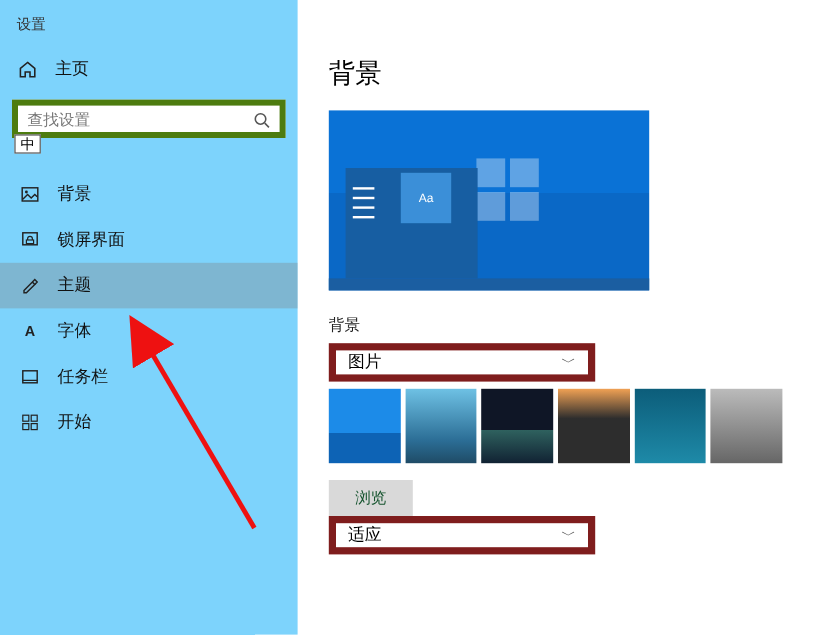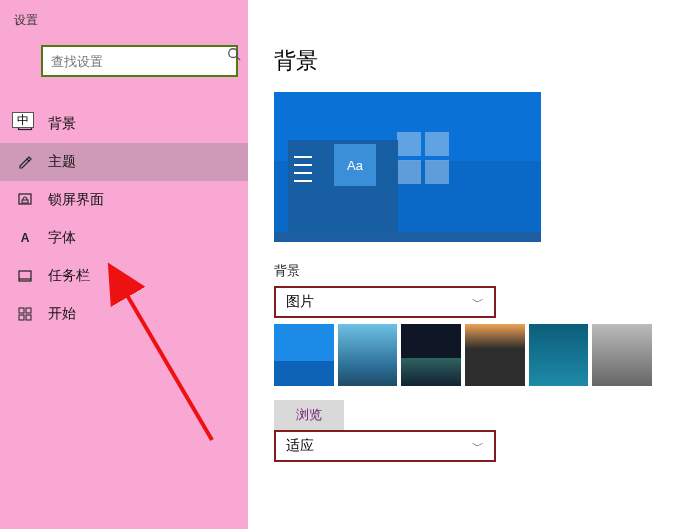--- a/index.html
+++ b/index.html
@@ -1,66 +1,74 @@
 <!DOCTYPE html>
 <html><head>
 <meta charset="utf-8">
 <style>
   * { box-sizing: border-box; margin: 0; padding: 0; font-family: "Microsoft YaHei", "Segoe UI", sans-serif; }
   body { width: 678px; height: 529px; overflow: hidden; background: #fff; display: flex; }
-  .sidebar { width: 248px; height: 100%; background: #f9a8d4; padding-top: 8px; position: relative; }
+  .sidebar { width: 248px; height: 100%; background: #7dd3fc; padding-top: 8px; position: relative; }
   .app-title { font-size: 12px; color: #333; padding: 4px 14px 10px; }
   .home-row { display: flex; align-items: center; gap: 14px; padding: 10px 14px; color: #111; font-size: 14px; cursor: default; }
   .search-wrap { padding: 0 10px; margin: 6px 0 8px; }
-  .search { display: flex; align-items: flex-start; border: 2px solid #4d7c0f; background: #fff; height: 32px; padding: 0 8px; margin-left: 31px; }
+  .search { display: flex; align-items: flex-end; border: 5px solid #4d7c0f; background: #fff; height: 32px; padding: 0 8px; }
   .search input { flex: 1; border: none; outline: none; height: 100%; font-size: 13px; background: transparent; color: #555; }
   .search-icon { color: #555; font-size: 14px; }
   .ime-badge { position: absolute; left: 12px; top: 112px; border: 1px solid #555; background: #fff; font-size: 12px; padding: 1px 4px; line-height: 1; }
   .nav { margin-top: 28px; }
   .nav-item { display: flex; align-items: center; gap: 14px; padding: 10px 14px 10px 16px; color: #111; font-size: 14px; cursor: pointer; }
   .nav-item.selected { background: rgba(130,130,130,0.35); }
   .icon { width: 18px; height: 18px; display: inline-flex; align-items: center; justify-content: center; color: #222; flex: 0 0 18px; }
 
   .main { flex: 1; height: 100%; background: #fff; padding: 46px 26px 0; overflow: hidden; }
   .main h1 { font-size: 22px; font-weight: 500; margin-bottom: 16px; }
   .preview { width: 267px; height: 150px; background: linear-gradient(180deg,#0a72d6 0%,#0a72d6 46%,#0a68c6 46%,#0a68c6 100%); position: relative; margin-bottom: 20px; }
   .preview .taskbar { position: absolute; left:0; right:0; bottom:0; height:10px; background:#1b5ea1; }
   .preview .start { position:absolute; left:14px; bottom:10px; width:110px; height:92px; background:#175ea2; }
-  .preview .tile { position:absolute; left:60px; bottom:56px; width:42px; height:42px; background:#3b8fd8; color:#fff; display:flex; align-items:center; justify-content:center; font-size:13px; }
+  .preview .tile { position:absolute; left:60px; bottom:56px; width:42px; height:42px; background:#3b8fd8; color:#fff; display:flex; align-items:center; justify-content:center; font-size:10px; }
   .preview .lines { position:absolute; left:20px; bottom:60px; display:flex; flex-direction:column; gap:6px; }
   .preview .lines span { display:block; width:18px; height:2px; background:#fff; }
   .preview .winlogo { position:absolute; right:92px; top:40px; width:52px; height:52px; }
   .preview .winlogo div { position:absolute; width:24px; height:24px; background:rgba(255,255,255,0.35); }
   .preview .winlogo .a{left:0;top:0;} .preview .winlogo .b{right:0;top:0;}
   .preview .winlogo .c{left:0;bottom:0;} .preview .winlogo .d{right:0;bottom:0;}
 
   .field-label { font-size: 13px; color: #222; margin: 8px 0 6px; }
-  .dropdown { display:flex; align-items:center; justify-content:space-between; width:222px; height:32px; border:2px solid #7f1d1d; padding:0 10px; background:#fff; font-size:14px; cursor:pointer; }
+  .dropdown { display:flex; align-items:center; justify-content:space-between; width:222px; height:32px; border:6px solid #7f1d1d; padding:0 10px; background:#fff; font-size:14px; cursor:pointer; }
   .chev { font-size:12px; color:#555; }
 
   .thumbs { display:flex; gap:4px; margin-top:6px; }
   .thumb { width:62px; height:62px; background:#ccc; cursor:pointer; }
   .t1{background:linear-gradient(180deg,#1c8be8 0%,#1c8be8 60%,#0d63b5 60%,#0d63b5 100%);}
   .t2{background:linear-gradient(180deg,#6ec1e4,#2b6d95 70%,#1f4b66);}
   .t3{background:linear-gradient(180deg,#0f1626 55%,#2f625f 55%,#123 100%);} 
   .t4{background:linear-gradient(180deg,#f0a154,#2d2d2d 40%);}
   .t5{background:linear-gradient(180deg,#0c5d7a,#1e8aa8);}
   .t6{background:linear-gradient(180deg,#bbb,#666);}
 
-  .browse-btn { margin-top:14px; width:70px; height:30px; border:none; background:#d9d9d9; color:#701a75; font-size:13px; cursor:pointer; }
+  .browse-btn { margin-top:14px; width:70px; height:30px; border:none; background:#d9d9d9; color:#14532d; font-size:13px; cursor:pointer; }
 
   
   .arrow-overlay { position: fixed; left: 0; top: 0; pointer-events: none; }
 </style>
 </head>
 <body>
 
 <div class="sidebar">
   <div class="app-title">设置</div>
 
+  <div class="home-row">
+    <span class="icon">
+      <svg width="16" height="16" viewBox="0 0 16 16">
+          <path d="M8 2 L14 7 V14 H10 V10 H6 V14 H2 V7 Z" fill="none" stroke="#222" stroke-width="1.3"></path>
+        </svg>
+    </span>
+    <span>主页</span>
+  </div>
 
   <div class="search-wrap">
     <div class="search">
       <input type="text" placeholder="查找设置" style="">
       <span class="search-icon">
         <svg width="14" height="14" viewBox="0 0 16 16">
             <circle cx="7" cy="7" r="5" fill="none" stroke="#555" stroke-width="1.5"></circle>
             <line x1="11" y1="11" x2="15" y2="15" stroke="#555" stroke-width="1.5"></line>
           </svg>
       </span>
@@ -73,38 +81,38 @@
     <div class="nav-item">
       <span class="icon">
         <svg width="16" height="16" viewBox="0 0 16 16">
             <rect x="1.5" y="2.5" width="13" height="11" fill="none" stroke="#222" stroke-width="1.2"></rect>
             <circle cx="5" cy="6" r="1.2" fill="#222"></circle>
             <path d="M2 12 L6 8 L9 11 L12 8 L14 10" fill="none" stroke="#222" stroke-width="1.2"></path>
           </svg>
       </span>
       <span>背景</span>
     </div>
-    <div class="nav-item selected">
-      <span class="icon">
-        <svg width="16" height="16" viewBox="0 0 16 16">
-            <path d="M3 12 L10 5 L12 7 L5 14 H3 Z" fill="none" stroke="#222" stroke-width="1.2"></path>
-            <path d="M10 5 L12 3 L14 5 L12 7" fill="none" stroke="#222" stroke-width="1.2"></path>
-          </svg>
-      </span>
-      <span>主题</span>
-    </div>
     <div class="nav-item">
       <span class="icon">
         <svg width="16" height="16" viewBox="0 0 16 16">
             <rect x="2" y="2" width="12" height="10" fill="none" stroke="#222" stroke-width="1.2"></rect>
             <rect x="5" y="8" width="6" height="3" fill="none" stroke="#222" stroke-width="1"></rect>
             <path d="M6 8 V7 a2 2 0 0 1 4 0 V8" fill="none" stroke="#222" stroke-width="1"></path>
           </svg>
       </span>
       <span>锁屏界面</span>
+    </div>
+    <div class="nav-item selected">
+      <span class="icon">
+        <svg width="16" height="16" viewBox="0 0 16 16">
+            <path d="M3 12 L10 5 L12 7 L5 14 H3 Z" fill="none" stroke="#222" stroke-width="1.2"></path>
+            <path d="M10 5 L12 3 L14 5 L12 7" fill="none" stroke="#222" stroke-width="1.2"></path>
+          </svg>
+      </span>
+      <span>主题</span>
     </div>
     <div class="nav-item">
       <span class="icon" style="font-size:12px;font-weight:600;">A</span>
       <span>字体</span>
     </div>
     <div class="nav-item">
       <span class="icon">
         <svg width="16" height="16" viewBox="0 0 16 16">
             <rect x="2" y="3" width="12" height="10" fill="none" stroke="#222" stroke-width="1.2"></rect>
             <line x1="2" y1="11" x2="14" y2="11" stroke="#222" stroke-width="1.2"></line>

